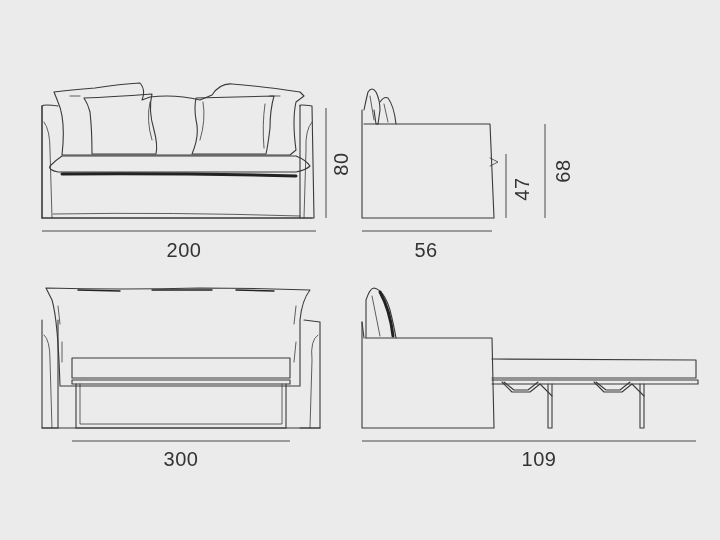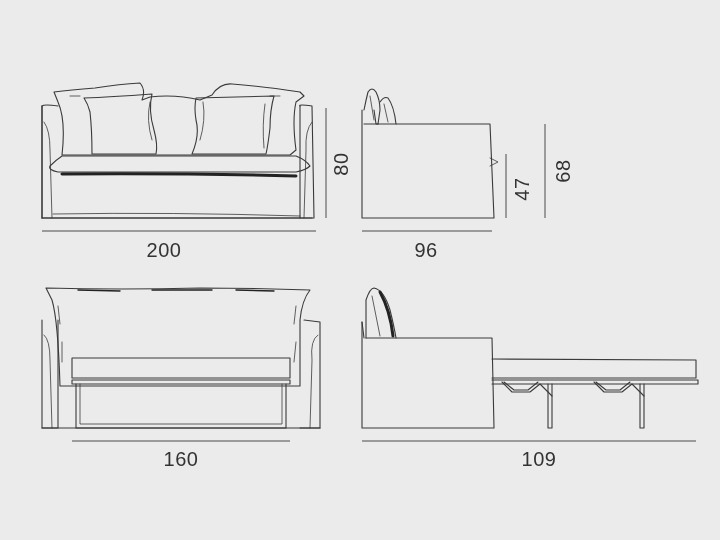--- a/index.html
+++ b/index.html
@@ -112,21 +112,21 @@
     <path class="ln" d="M594,382 L604,392 L622,392 L632,384 L644,396"></path>
     <path class="ln" d="M596,382 L606,390 L620,390 L630,382"></path>
 
     <path class="ln" d="M548,384 L548,428 L552,428 L552,384"></path>
     <path class="ln" d="M640,384 L640,428 L644,428 L644,384"></path>
 
     <line class="dim" x1="362" y1="441" x2="696" y2="441"></line>
   </g>
 </svg>
 
-<div class="label h" style="left:164px; top:240px;">200</div>
+<div class="label h" style="left:184px; top:240px;">200</div>
 <div class="label v" style="left:341px; top:164px;">80</div>
 
-<div class="label h" style="left:426px; top:240px;">96</div>
+<div class="label h" style="left:426px; top:240px;">56</div>
 <div class="label v" style="left:522px; top:189px;">47</div>
 <div class="label v" style="left:563px; top:171px;">68</div>
 
-<div class="label h" style="left:181px; top:449px;">160</div>
+<div class="label h" style="left:181px; top:449px;">300</div>
 <div class="label h" style="left:539px; top:449px;">109</div>
 
 </body></html>

